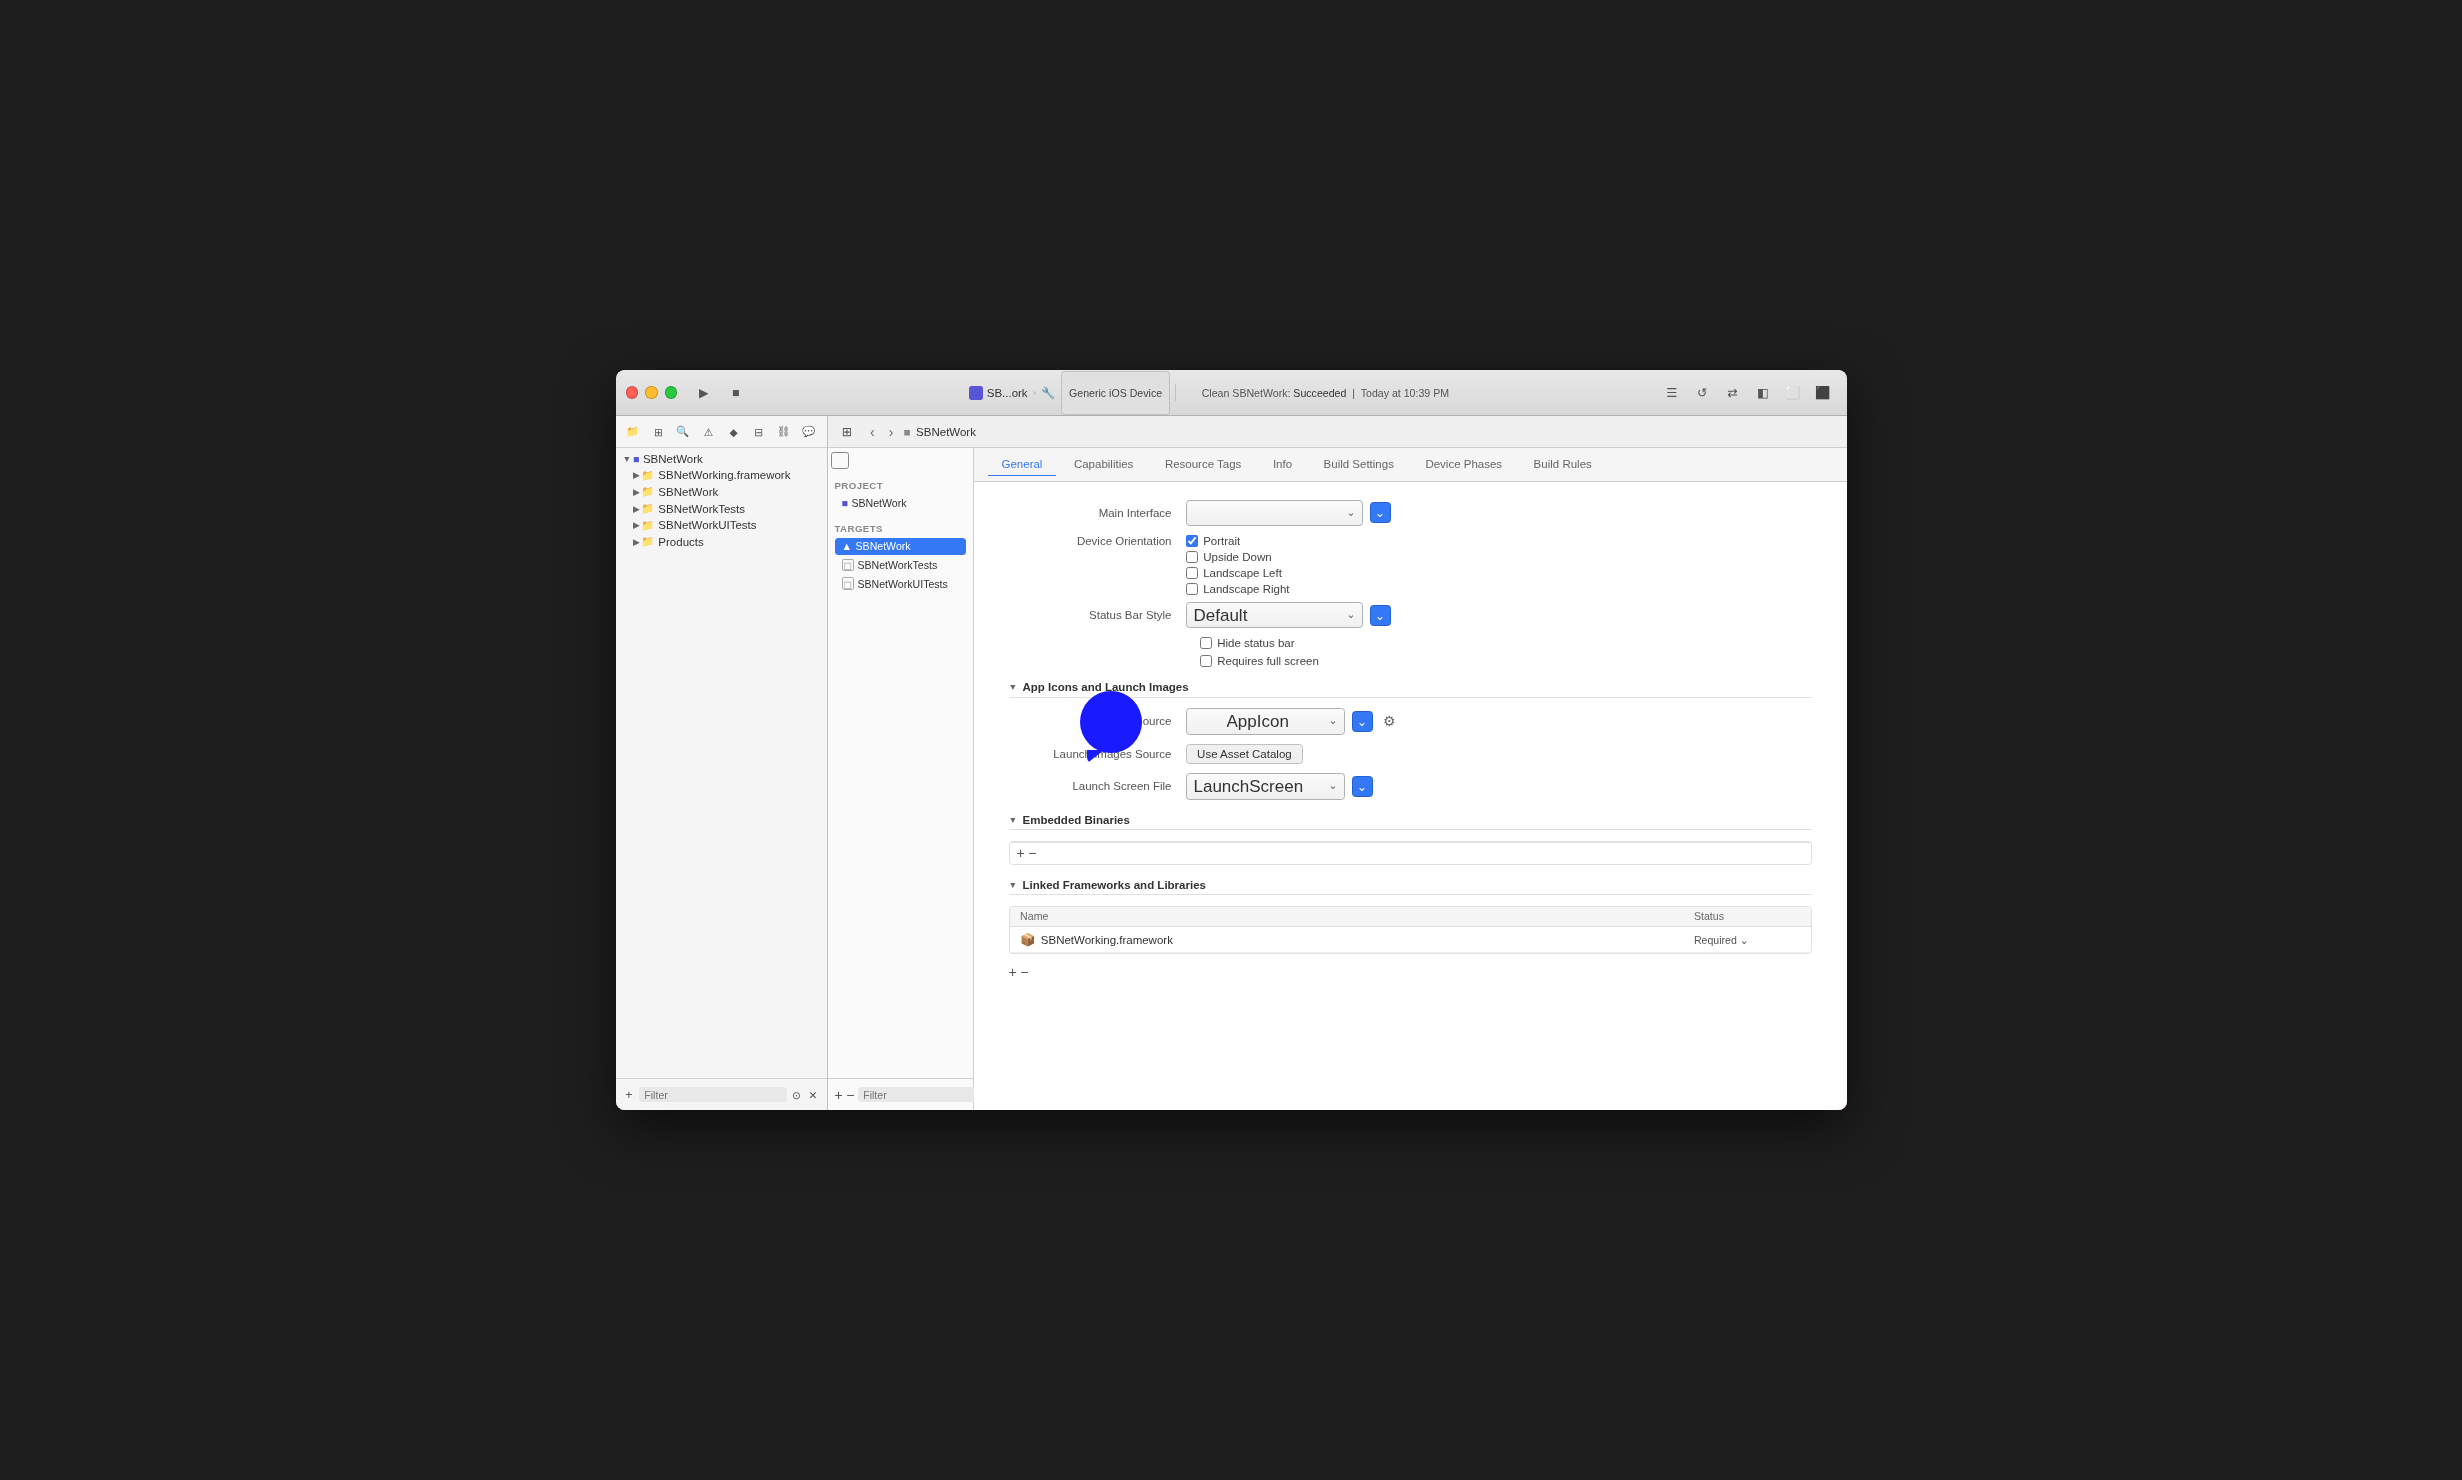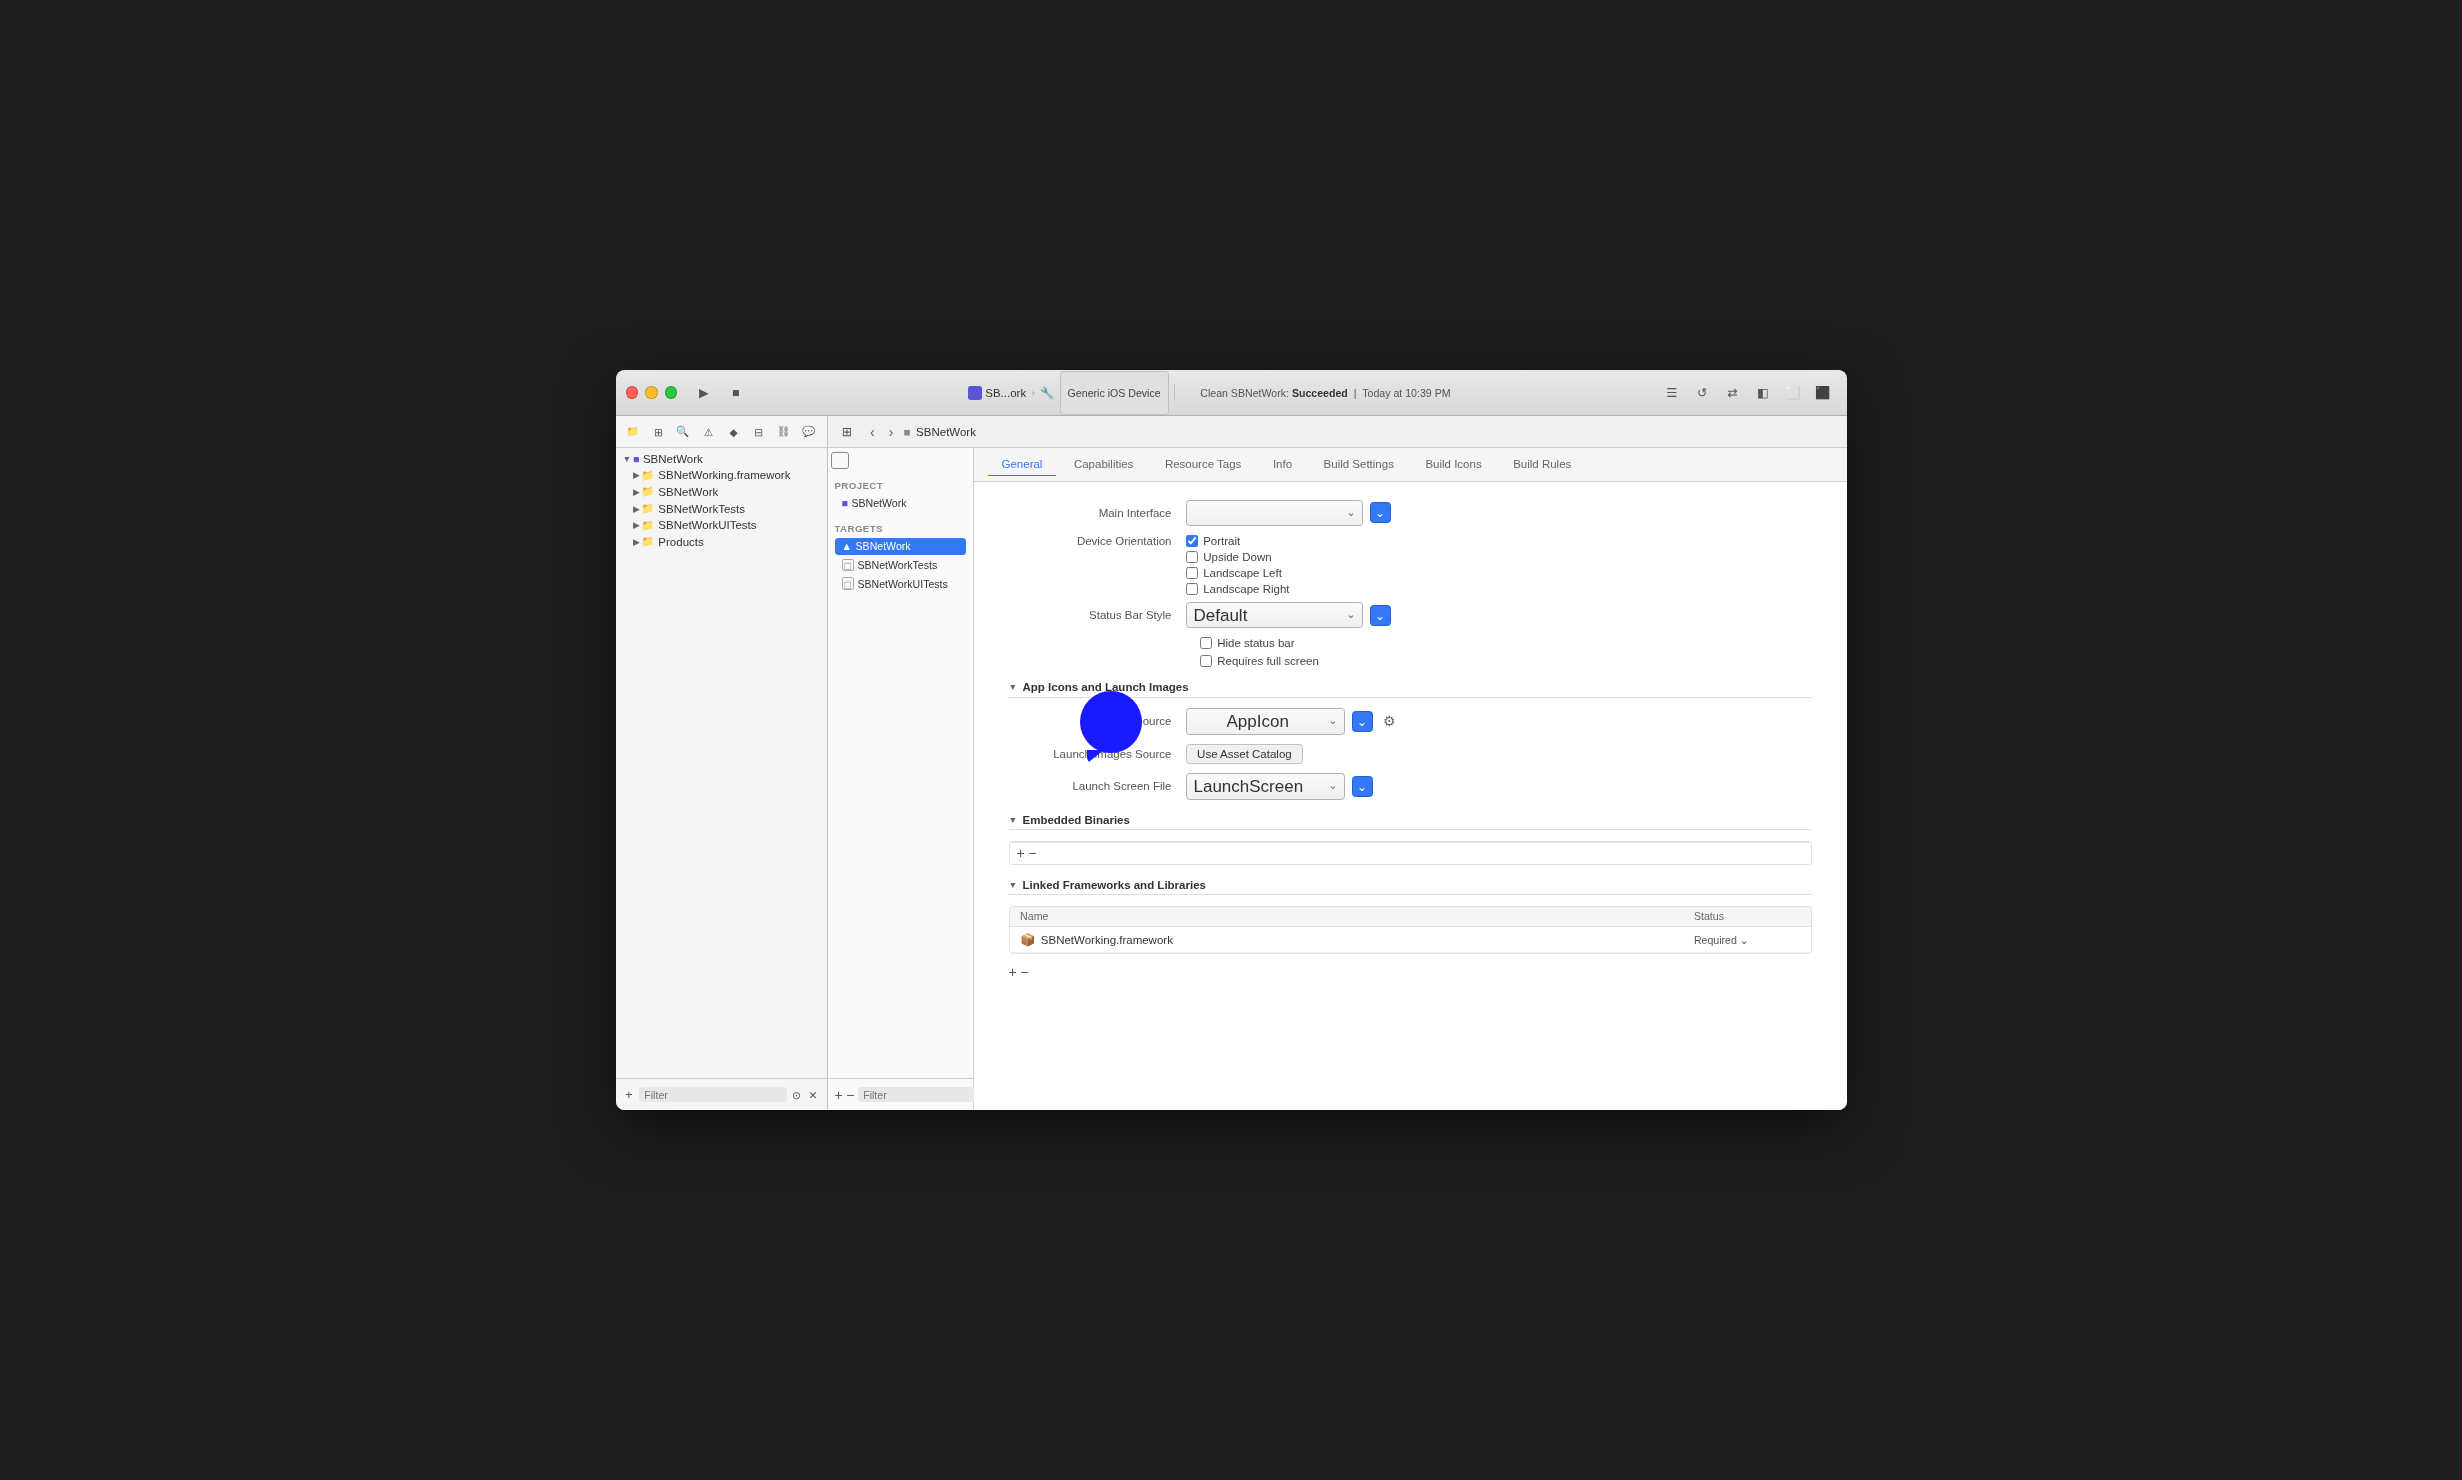--- a/index.html
+++ b/index.html
@@ -515,21 +515,21 @@
         <span>SB...ork</span>
       </div>
       <span class="breadcrumb-sep">›</span>
       <span style="font-size:11.5px;color:#888;">🔧</span>
       <div class="device-chip">
         <span>Generic iOS Device</span>
       </div>
       <span style="width:21px;border-left:0.9px solid #c0c0c0;height:17.7px;display:inline-block;"></span>
       <span class="status-text">
         <span>Clean SBNetWork: </span>
-        <span style="font-weight:bold;color:#333;">Succeeded</span>
+        <span style="font-weight:normal;color:#333;">Succeeded</span>
         &nbsp;|&nbsp;
         <span>Today at 10:39 PM</span>
       </span>
     </div>
     <div class="titlebar-right">
       <button class="tb-btn">☰</button>
       <button class="tb-btn">↺</button>
       <button class="tb-btn">⇄</button>
       <button class="tb-btn">◧</button>
       <button class="tb-btn">⬜</button>
@@ -645,21 +645,21 @@
         </div>
 
         <div class="editor-panel">
 
           <div class="tab-bar">
             <div class="tab-item active">General</div>
             <div class="tab-item">Capabilities</div>
             <div class="tab-item">Resource Tags</div>
             <div class="tab-item">Info</div>
             <div class="tab-item">Build Settings</div>
-            <div class="tab-item">Build Icons</div>
+            <div class="tab-item">Device Phases</div>
             <div class="tab-item">Build Rules</div>
           </div>
 
           <div class="settings-content">
 
             <div class="form-row">
               <div class="form-label">Main Interface</div>
               <div class="form-control">
                 <div class="dropdown-wrapper">
                   <select class="dropdown-select" style="min-width:177px;">

